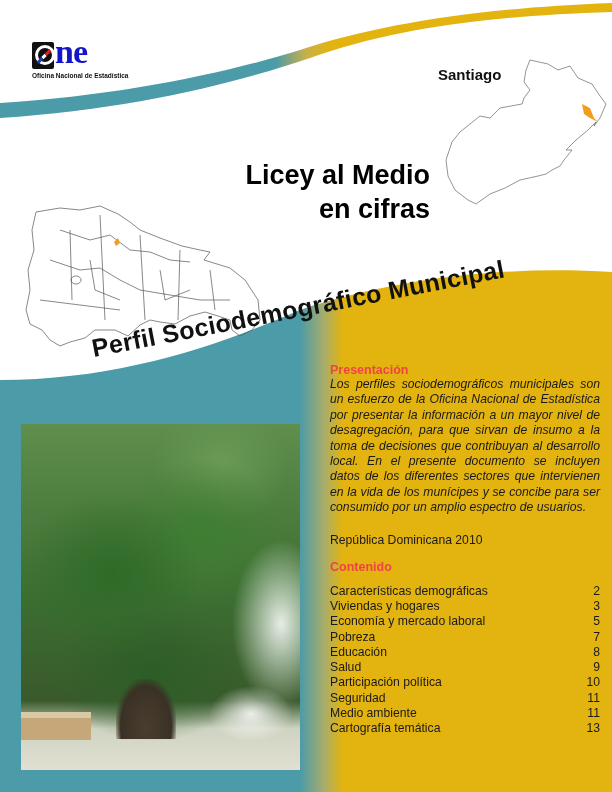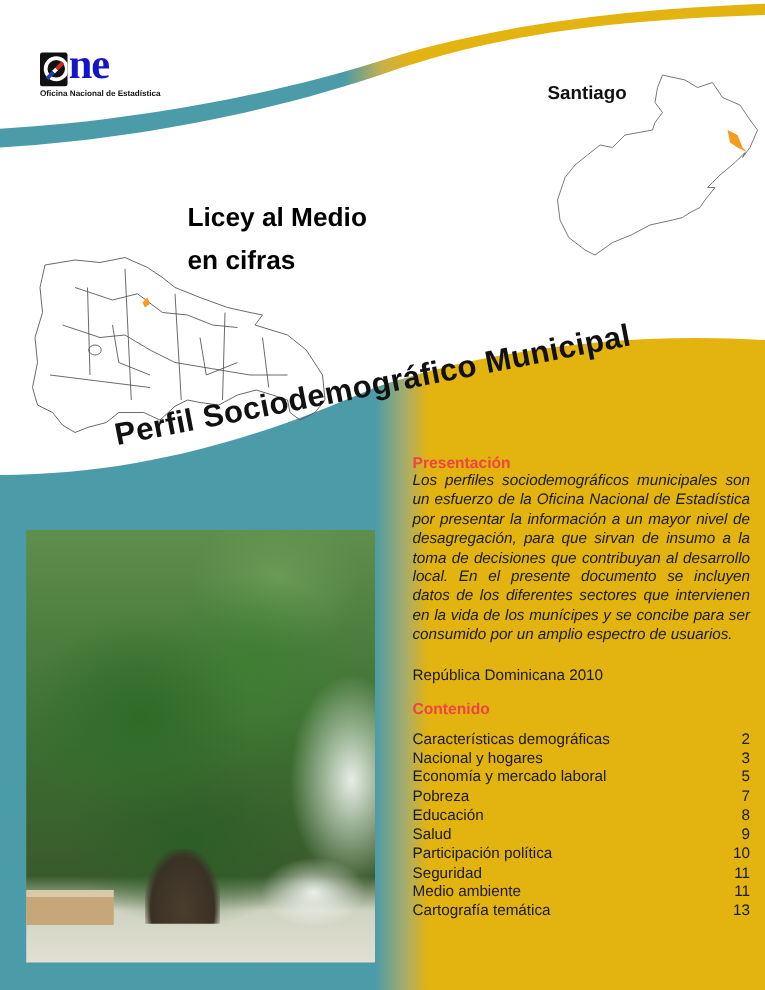--- a/index.html
+++ b/index.html
@@ -28,22 +28,22 @@
       color: #1414c8; letter-spacing: -1px; font-family: Liberation Serif, serif;
     }
     .logo-sub {
       position: absolute; left: 0; top: 30px; font-size: 6.5px; color: #111;
       white-space: nowrap; font-weight: bold;
     }
     .santiago-label {
       position: absolute; left: 438px; top: 66px; font-size: 15px; font-weight: bold; color: #111;
     }
     .title {
-      position: absolute; left: 150px; top: 158px; width: 280px; text-align: left;
-      font-size: 21px; font-weight: bold; line-height: 34px; color: #000;
+      position: absolute; left: 150px; top: 158px; width: 280px; text-align: right;
+      font-size: 27px; font-weight: bold; line-height: 34px; color: #000;
     }
     .banner {
       position: absolute; left: 95px; top: 334px; font-size: 25px; font-weight: bold;
       color: #111; white-space: nowrap; transform-origin: left bottom;
       transform: rotate(-11deg); letter-spacing: 0.3px;
     }
     .photo {
       position: absolute; left: 21px; top: 424px; width: 279px; height: 346px;
       background:
         radial-gradient(ellipse 60px 40px at 230px 290px, rgba(255,255,255,0.85), transparent 70%),
@@ -147,21 +147,21 @@
   <p class="para">Los perfiles sociodemográficos municipales son un esfuerzo de la Oficina Nacional de Estadística por presentar la información a un mayor nivel de desagregación, para que sirvan de insumo a la toma de decisiones que contribuyan al desarrollo local. En el presente documento se incluyen datos de los diferentes sectores que intervienen en la vida de los munícipes y se concibe para ser consumido por un amplio espectro de usuarios.</p>
   <div class="signoff">República Dominicana 2010</div>
 
   <h3 class="h contenido">Contenido</h3>
   <div class="toc">
     <div class="toc-row">
         <span>Características demográficas</span>
         <span class="toc-page">2</span>
       </div>
     <div class="toc-row">
-        <span>Nacional y hogares</span>
+        <span>Viviendas y hogares</span>
         <span class="toc-page">3</span>
       </div>
     <div class="toc-row">
         <span>Economía y mercado laboral</span>
         <span class="toc-page">5</span>
       </div>
     <div class="toc-row">
         <span>Pobreza</span>
         <span class="toc-page">7</span>
       </div>

